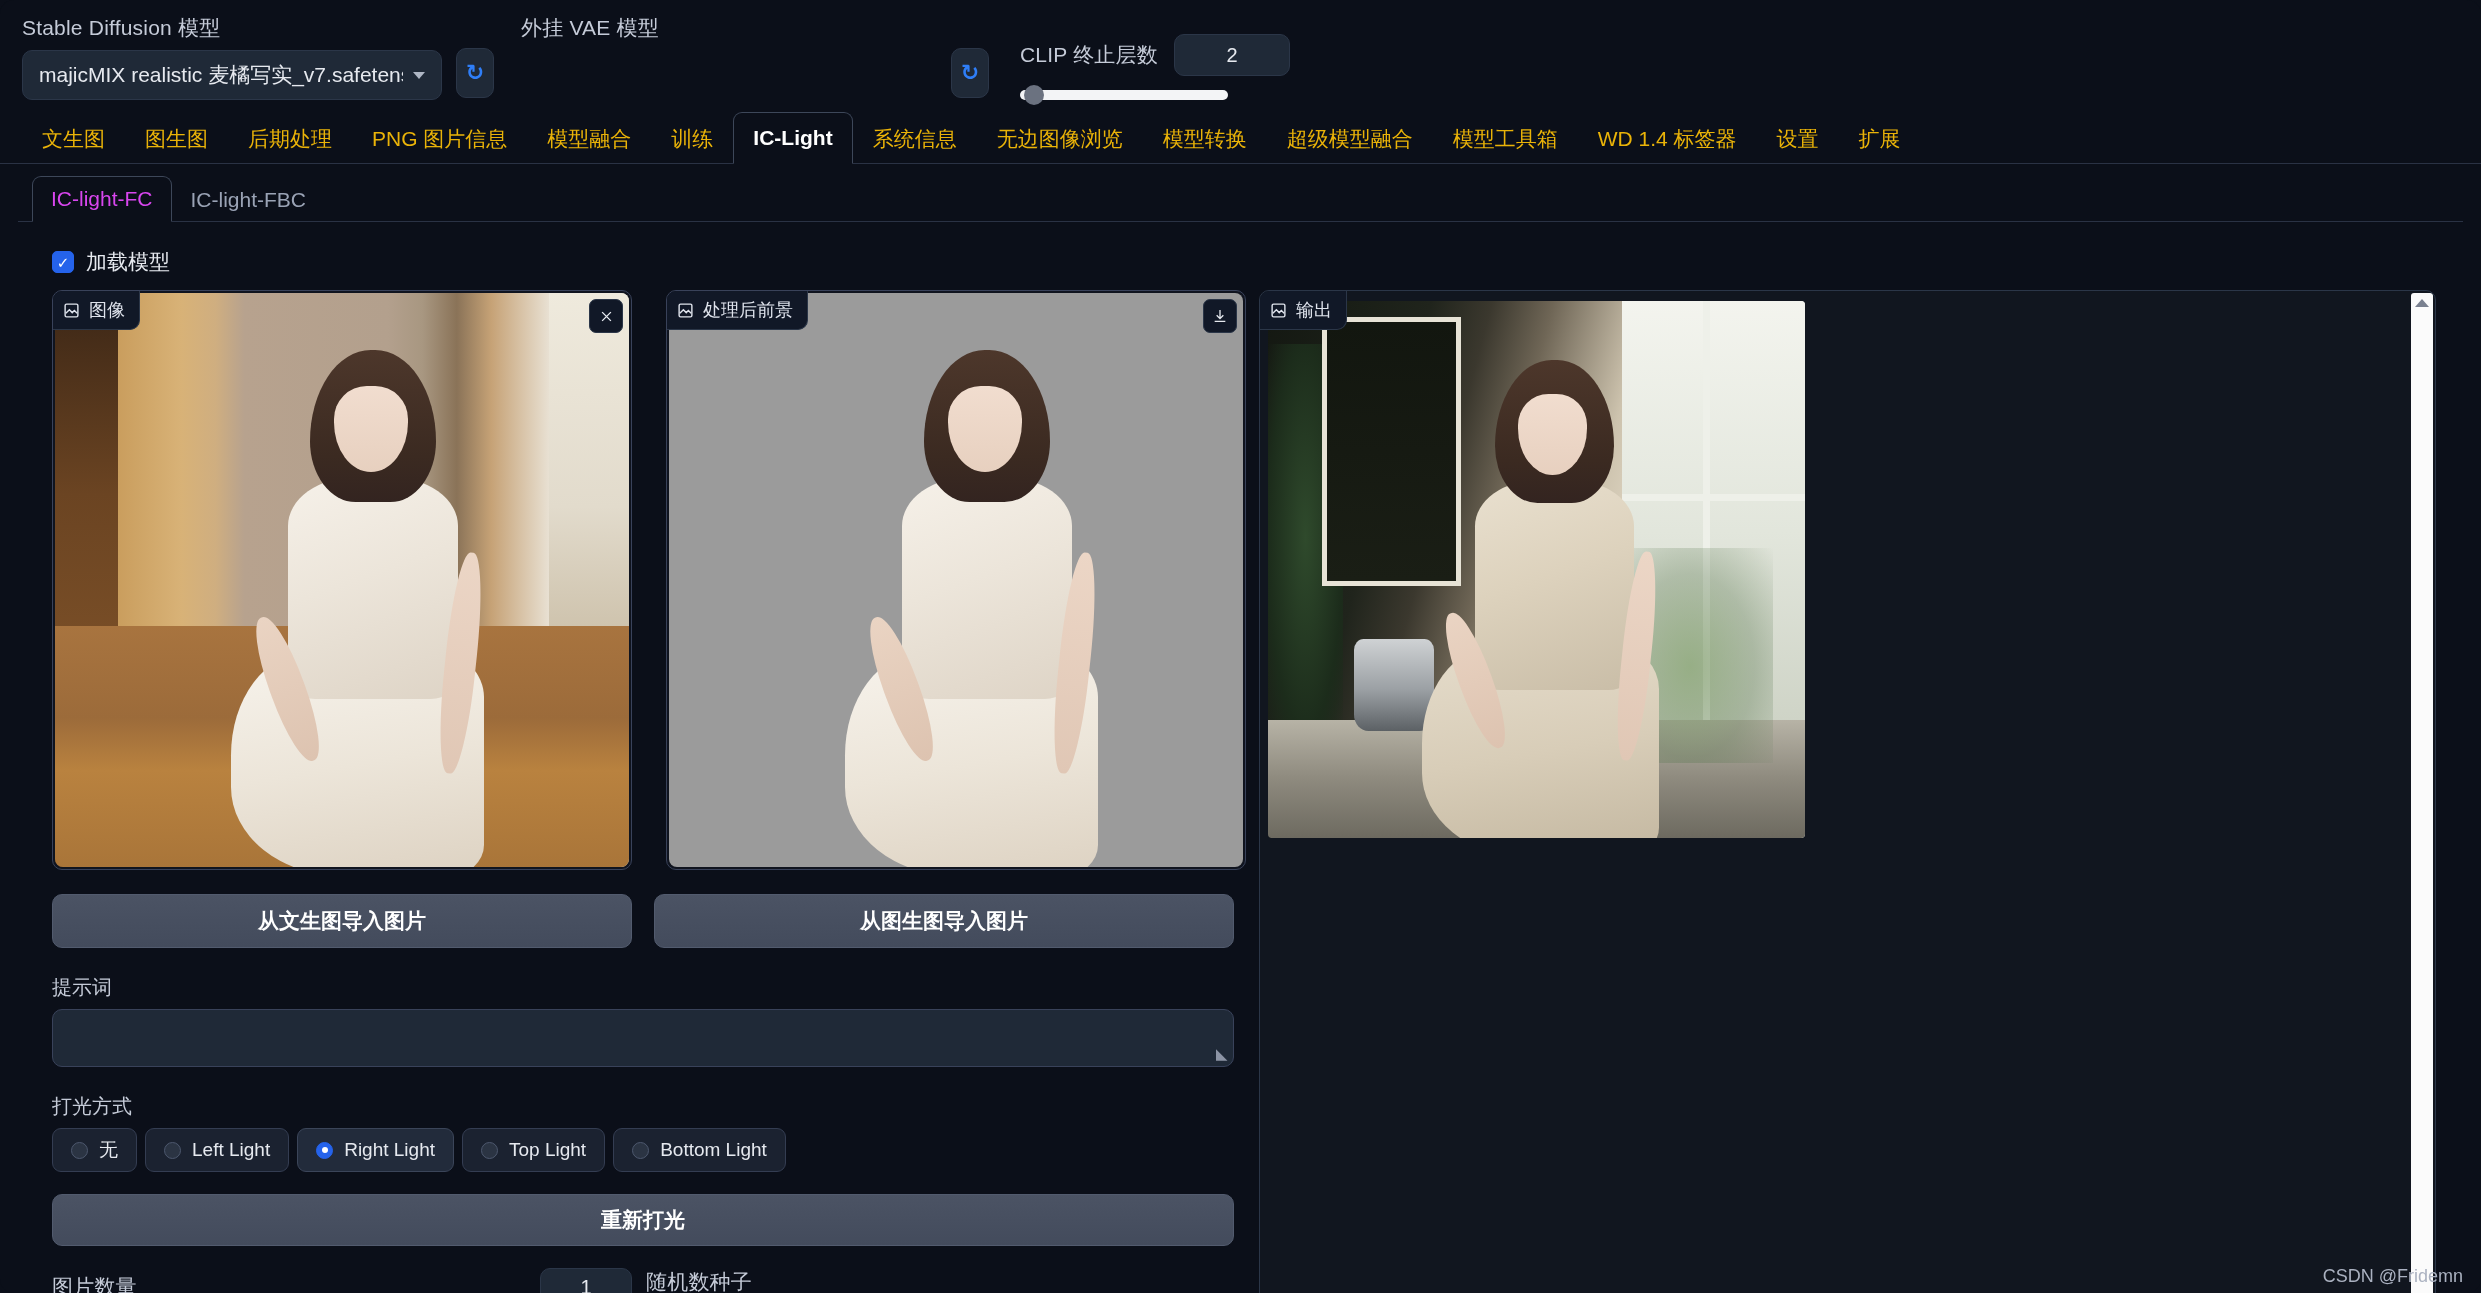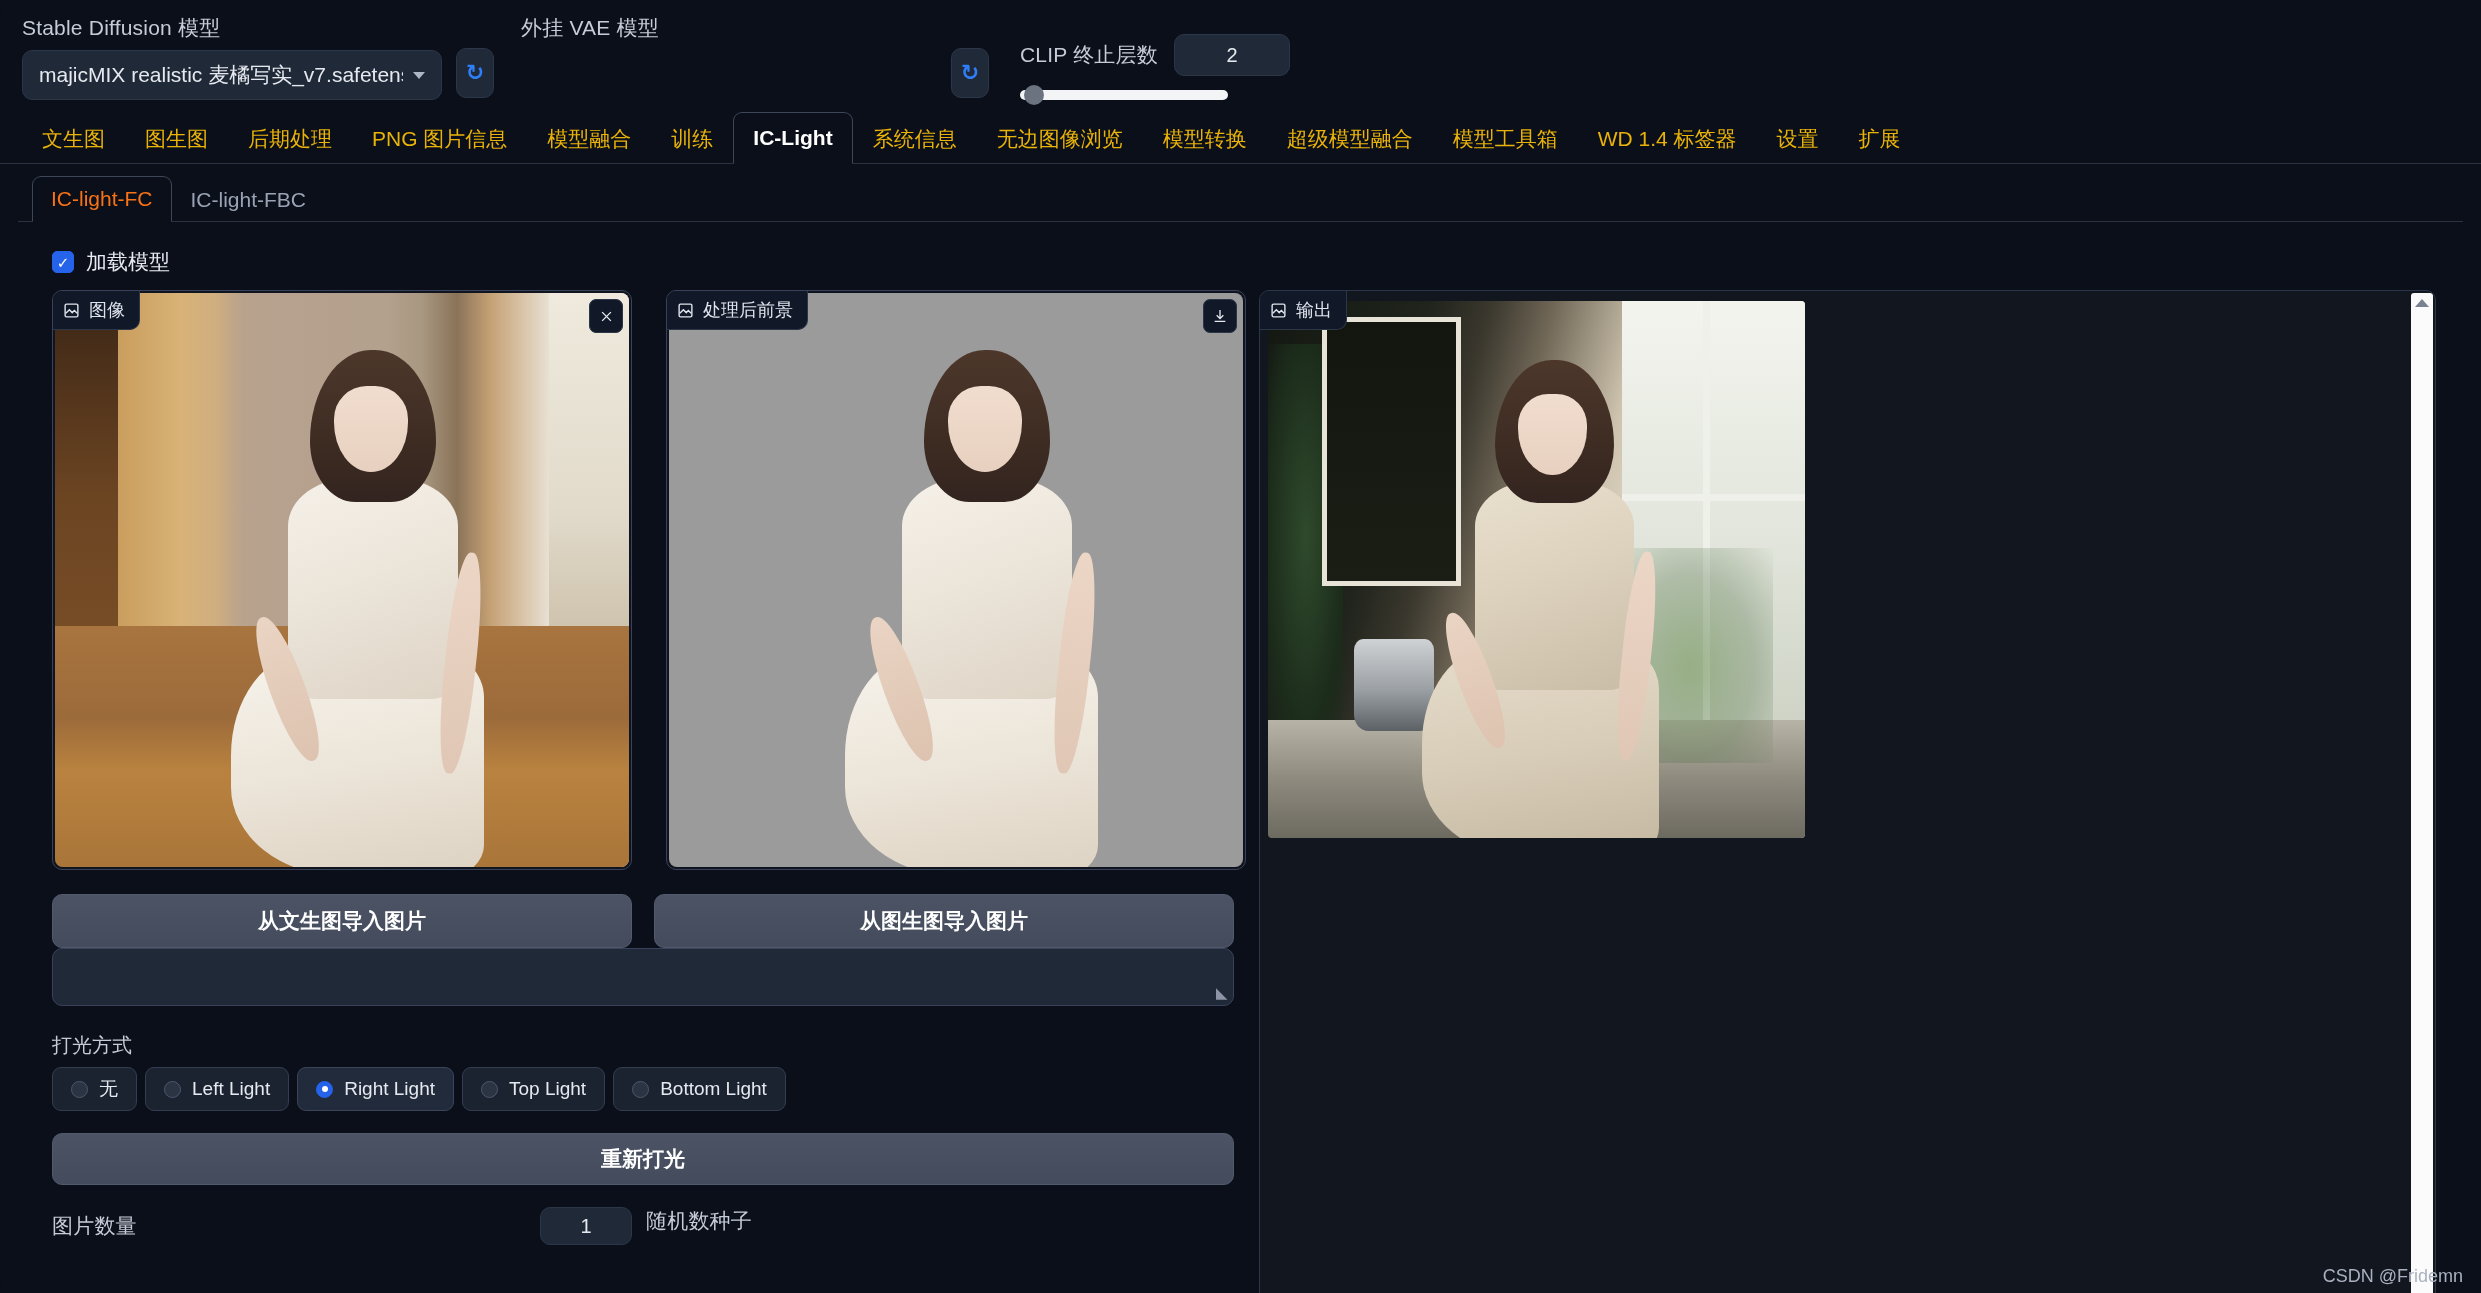--- a/index.html
+++ b/index.html
@@ -151,21 +151,21 @@
     color: #9aa3b5;
     font-size: 21px;
     padding: 10px 18px;
     cursor: pointer;
     border-radius: 9px 9px 0 0;
     position: relative; top: 1px;
     border: 1px solid transparent;
     border-bottom: none;
   }
   .stab.active {
-    color: #f97316;
+    color: #d946ef;
     border: 1px solid #3d4759;
     border-bottom: 1px solid #0b0f19;
     background: #0b0f19;
   }
 
   
   .checkrow {
     display: flex; align-items: center;
     gap: 12px;
     margin: 26px 0 0 34px;
@@ -583,20 +583,21 @@
               </svg>
             </div>
           </div>
         </div>
 
         <div class="btnrow">
           <div class="btn">从文生图导入图片</div>
           <div class="btn">从图生图导入图片</div>
         </div>
 
+        <div class="fieldlabel">提示词</div>
         <div class="textarea">
           <span class="grip">◢</span>
         </div>
 
         <div class="fieldlabel">打光方式</div>
         <div class="radios">
           <div class="radio">
             <span class="dot"></span>
             <span>无</span>
           </div>

